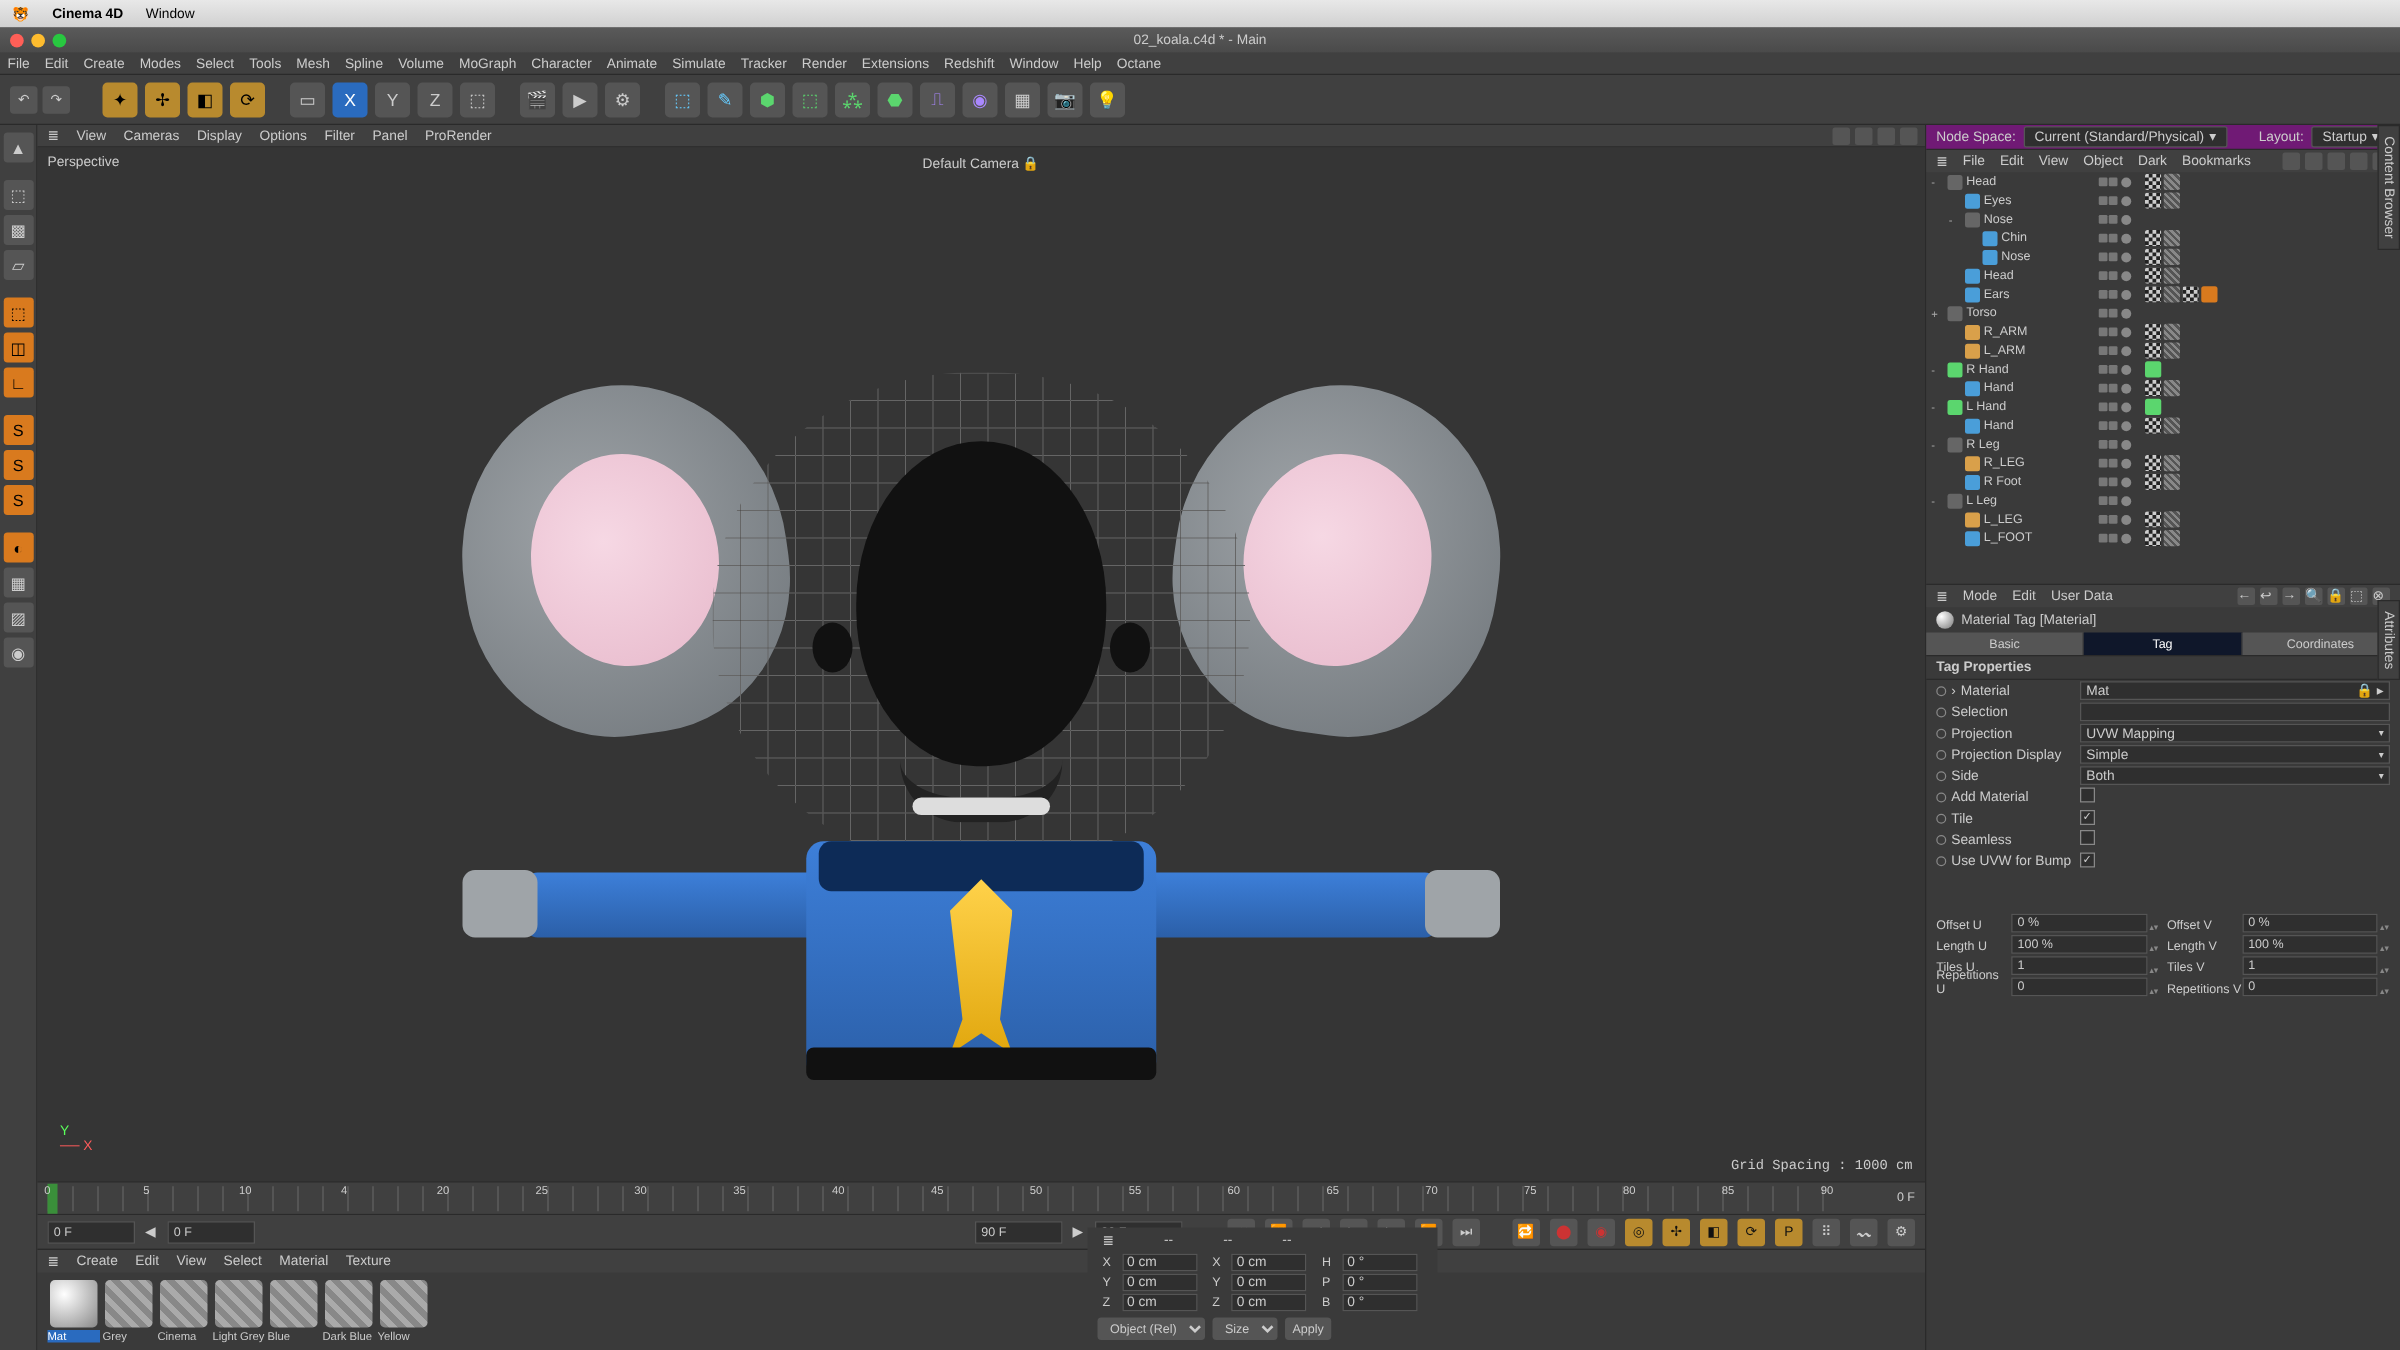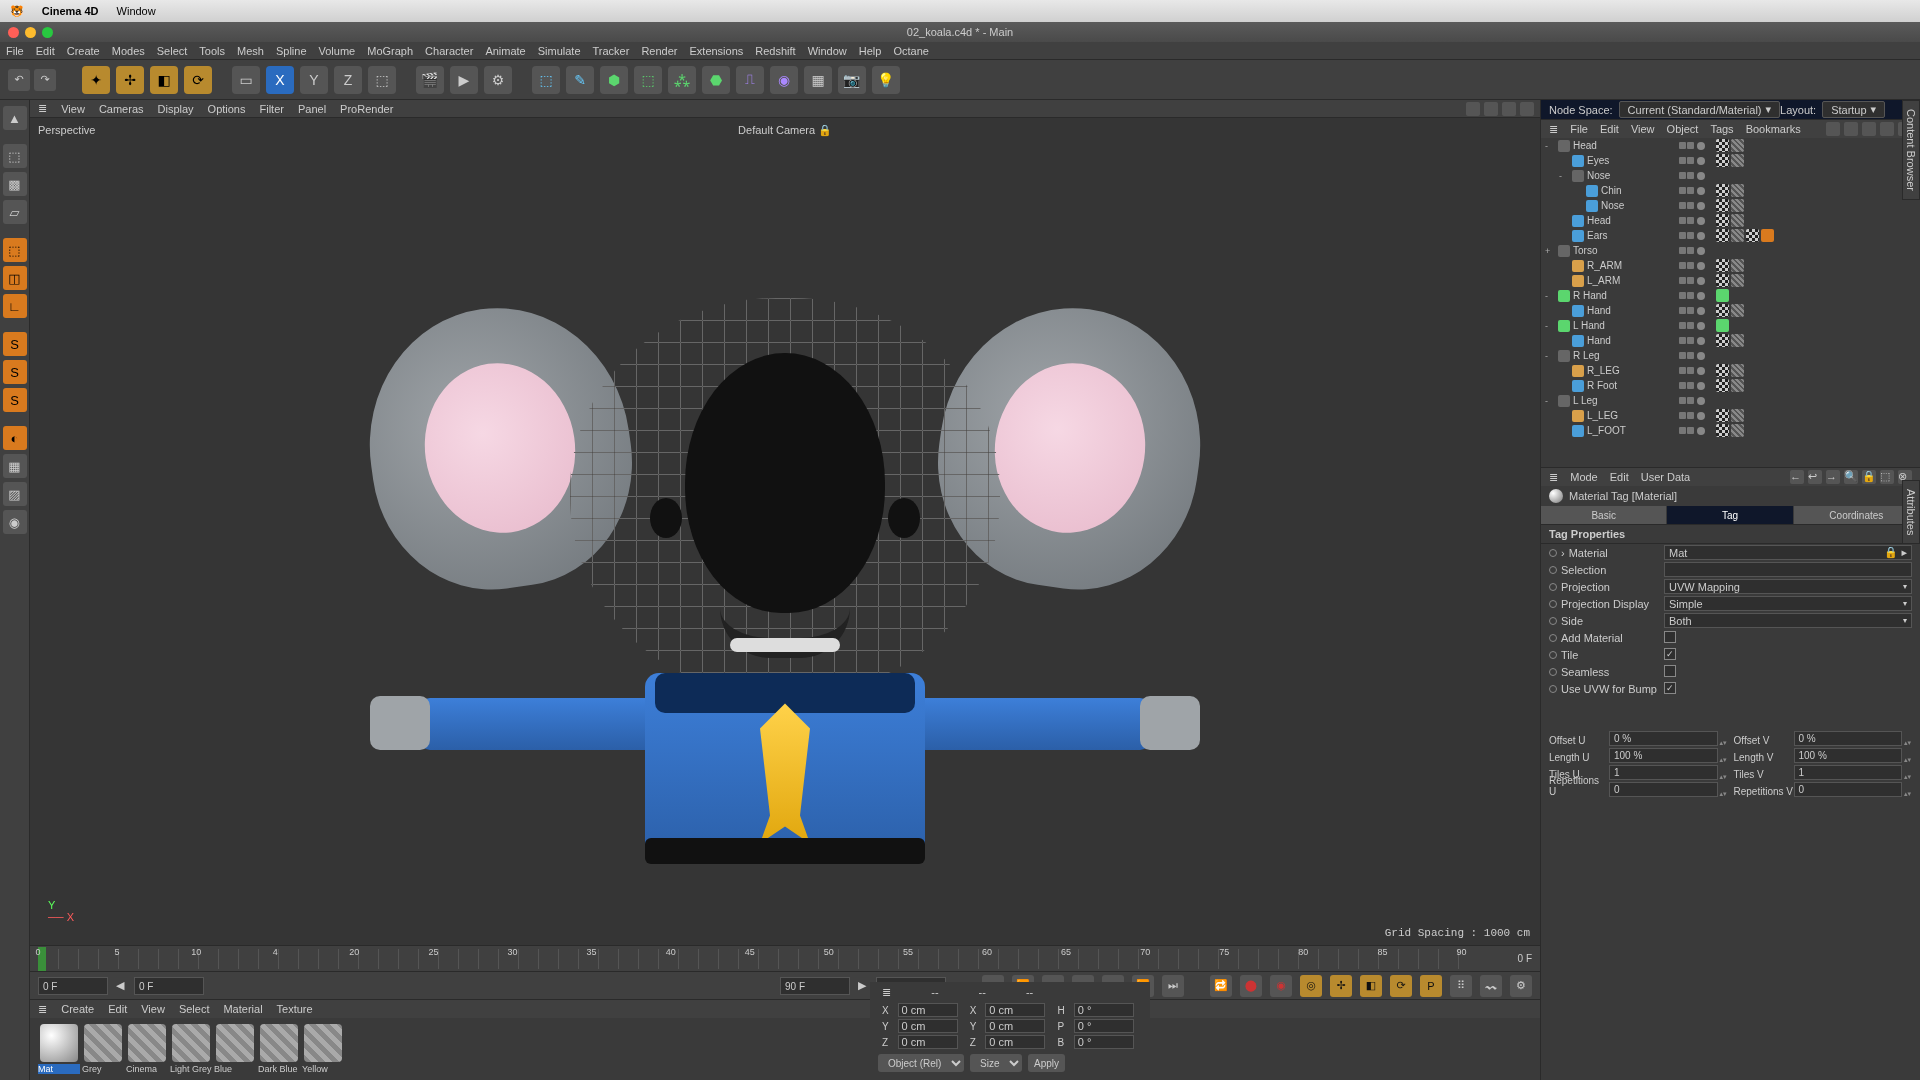--- a/index.html
+++ b/index.html
@@ -96,21 +96,21 @@
 
 
 .coords{position:absolute;right:390px;bottom:4px;width:280px;background:#3a3a3a;padding:4px 8px;}
 .coords table{width:100%;border-collapse:collapse;}
 .coords td{padding:1px 4px;font-size:10px;}
 .cv{background:#2f2f2f;border:1px solid #555;width:60px;display:inline-block;padding:0 3px;}
 .coords-bottom{display:flex;gap:6px;margin-top:4px;align-items:center;}
 .coords-bottom select,.apply{background:#555;border:none;color:#ccc;height:18px;font-size:10px;padding:0 6px;border-radius:3px;}
 
 
-.nodespace{height:20px;background:#0f172a;display:flex;align-items:center;justify-content:flex-start;padding:0 8px;border-bottom:1px solid #2a2a2a;}
+.nodespace{height:20px;background:#701a75;display:flex;align-items:center;justify-content:space-between;padding:0 8px;border-bottom:1px solid #2a2a2a;}
 .nodespace .sel{background:#2f2f2f;border:1px solid #555;padding:1px 8px;border-radius:2px;display:flex;align-items:center;gap:4px;}
 
 
 .om-menu{height:18px;background:#404040;display:flex;align-items:center;padding:0 8px;gap:12px;}
 .om-menu .om-right{margin-left:auto;display:flex;gap:4px;}
 .om-menu .om-right div{width:14px;height:14px;background:#555;border-radius:2px;}
 .om-tree{flex:0 0 330px;overflow-y:auto;background:#3a3a3a;border-bottom:1px solid #2a2a2a;}
 .om-row{display:flex;align-items:center;height:15px;padding:0 4px;}
 .om-toggle{width:10px;font-size:9px;color:#aaa;}
 .om-icon{width:12px;height:12px;border-radius:2px;margin:0 3px;}
@@ -435,40 +435,40 @@
         </div>
       </div>
     </div>
   </div>
 
   <div class="right-col">
     <div class="nodespace">
       <div style="display:flex;gap:6px;align-items:center">
         <span>Node Space:</span>
         <span class="sel">
-            <span>Current (Standard/Material)</span>
+            <span>Current (Standard/Physical)</span>
             <span>▾</span>
           </span>
       </div>
       <div style="display:flex;gap:6px;align-items:center">
         <span>Layout:</span>
         <span class="sel">
             <span>Startup</span>
             <span>▾</span>
           </span>
       </div>
     </div>
 
     <div class="om-menu" id="ommenu">
       <span>≣</span>
     <span>File</span>
         <span>Edit</span>
         <span>View</span>
         <span>Object</span>
-        <span>Tags</span>
+        <span>Dark</span>
         <span>Bookmarks</span>
         <div class="om-right">
           <div></div>
           <div></div>
           <div></div>
           <div></div>
           <div></div>
         </div>
       </div>
     <div class="om-tree" id="omtree">

